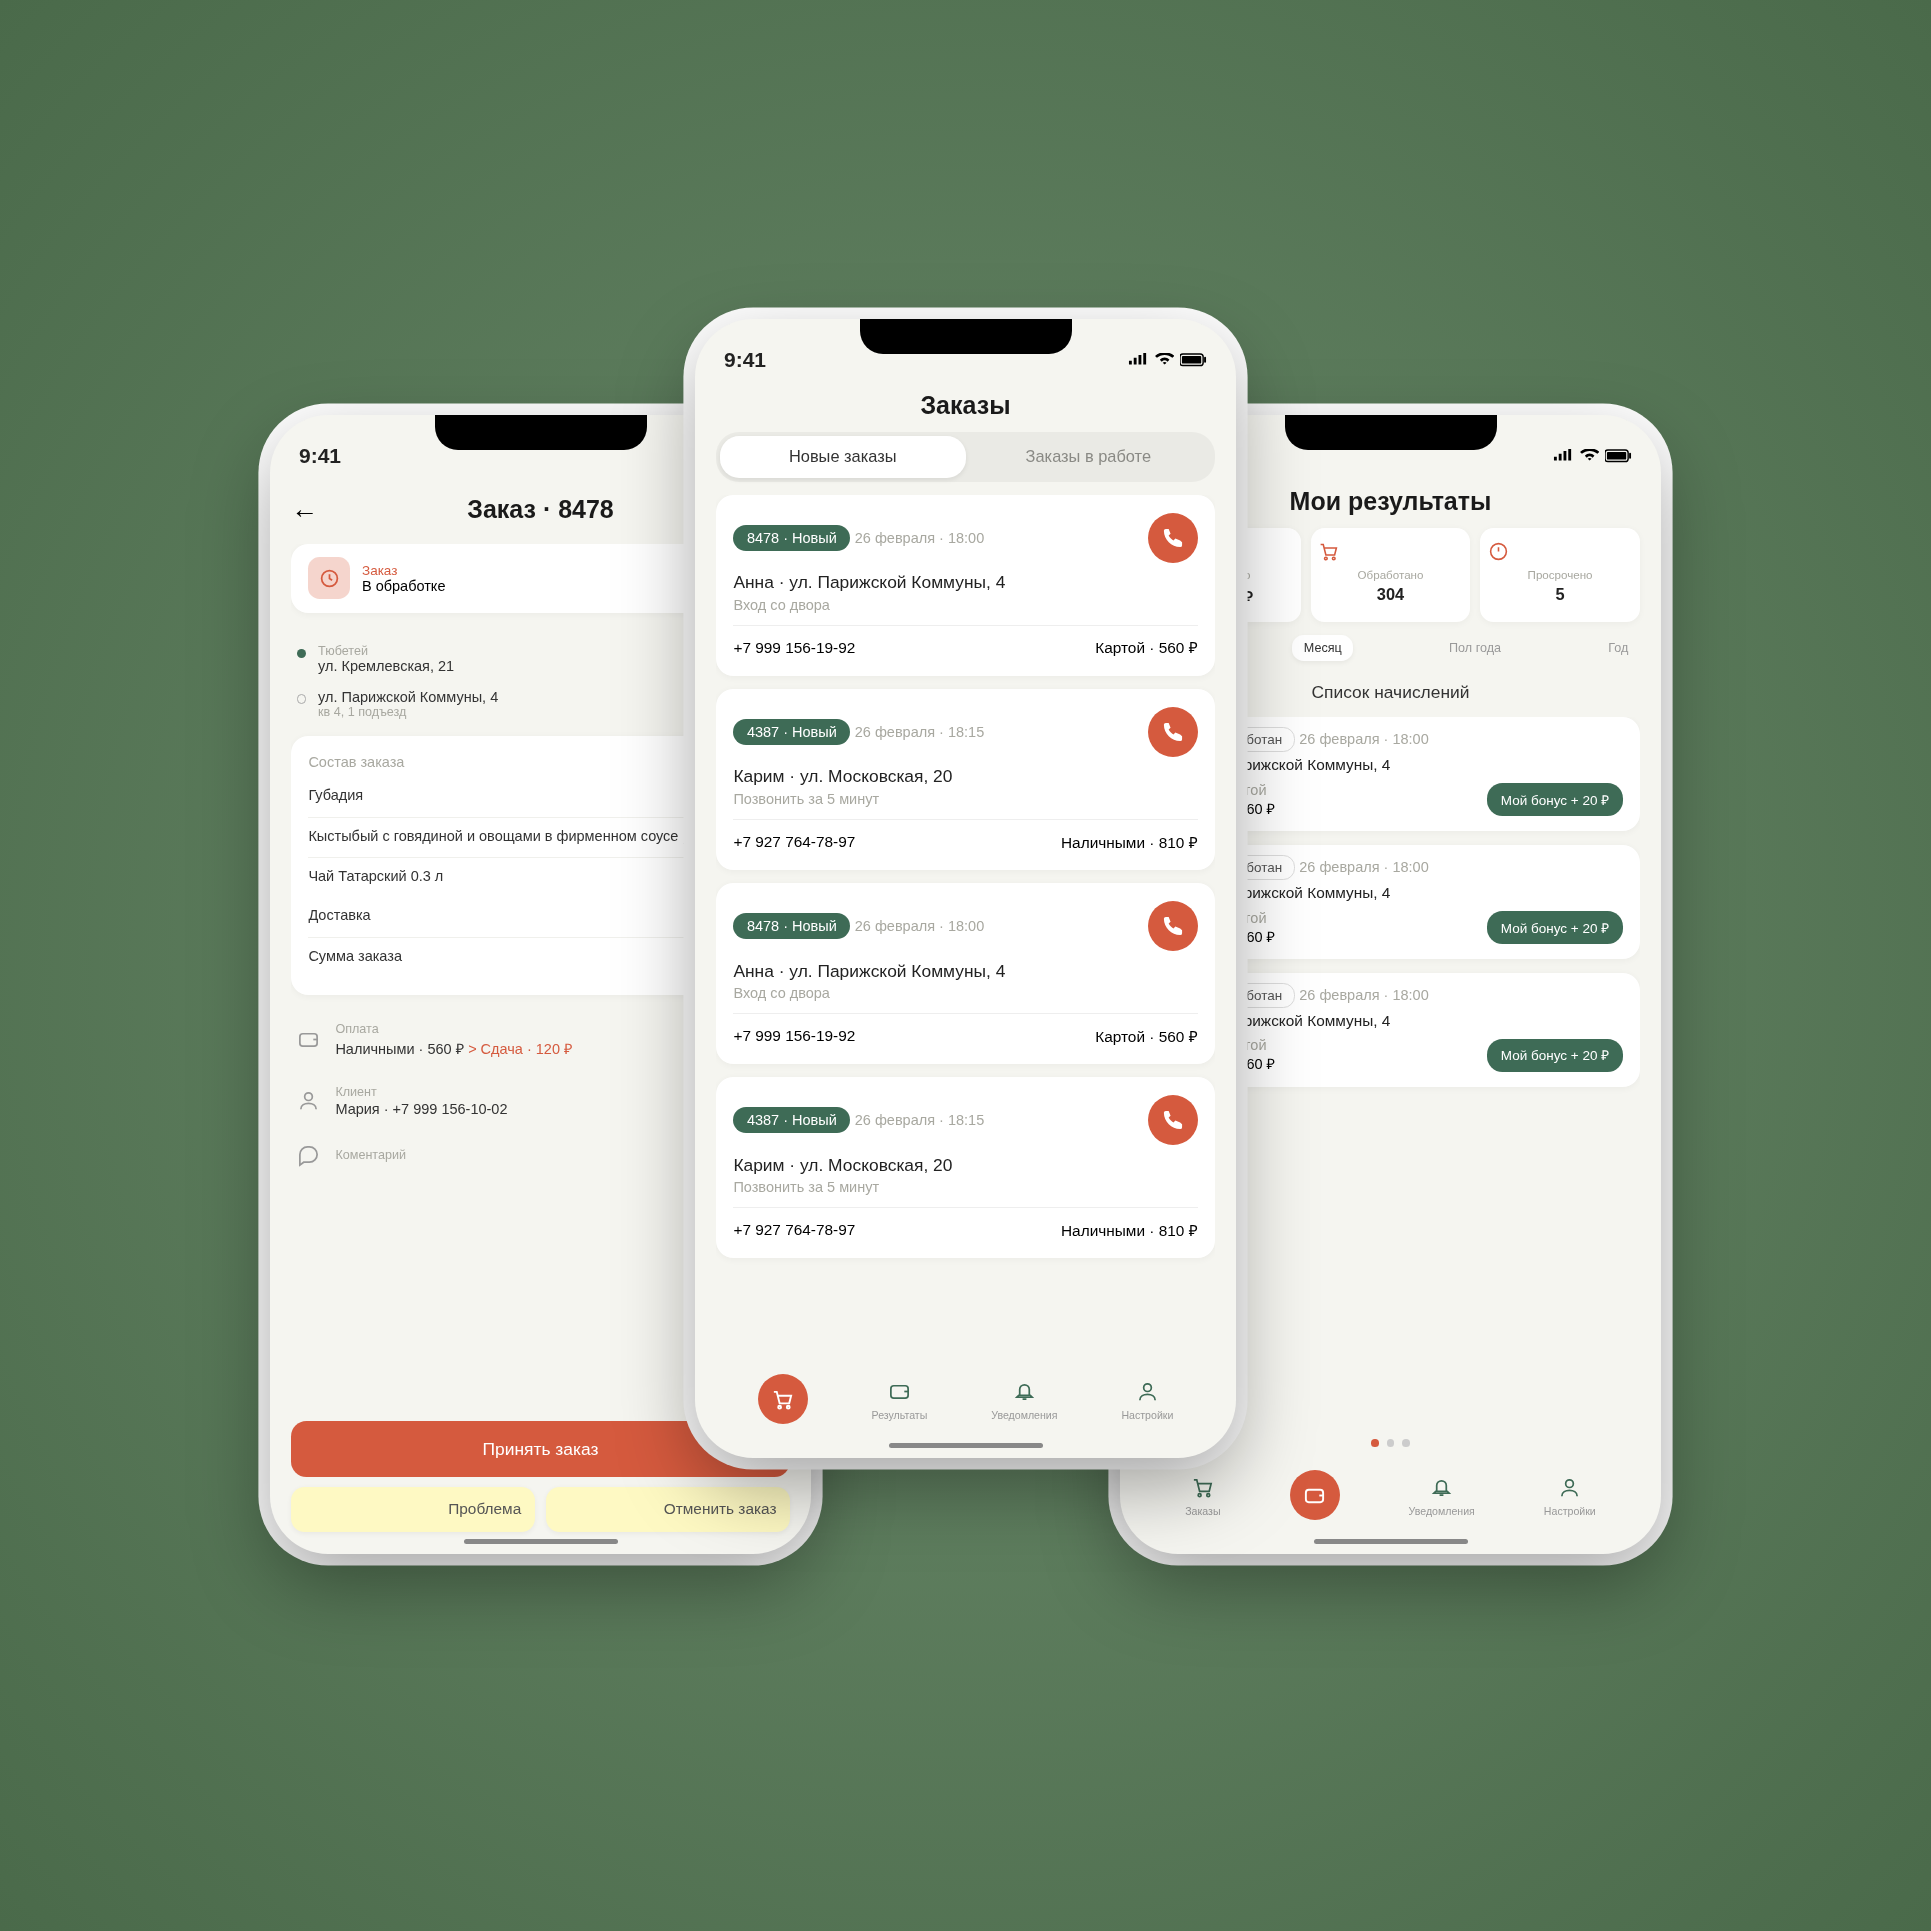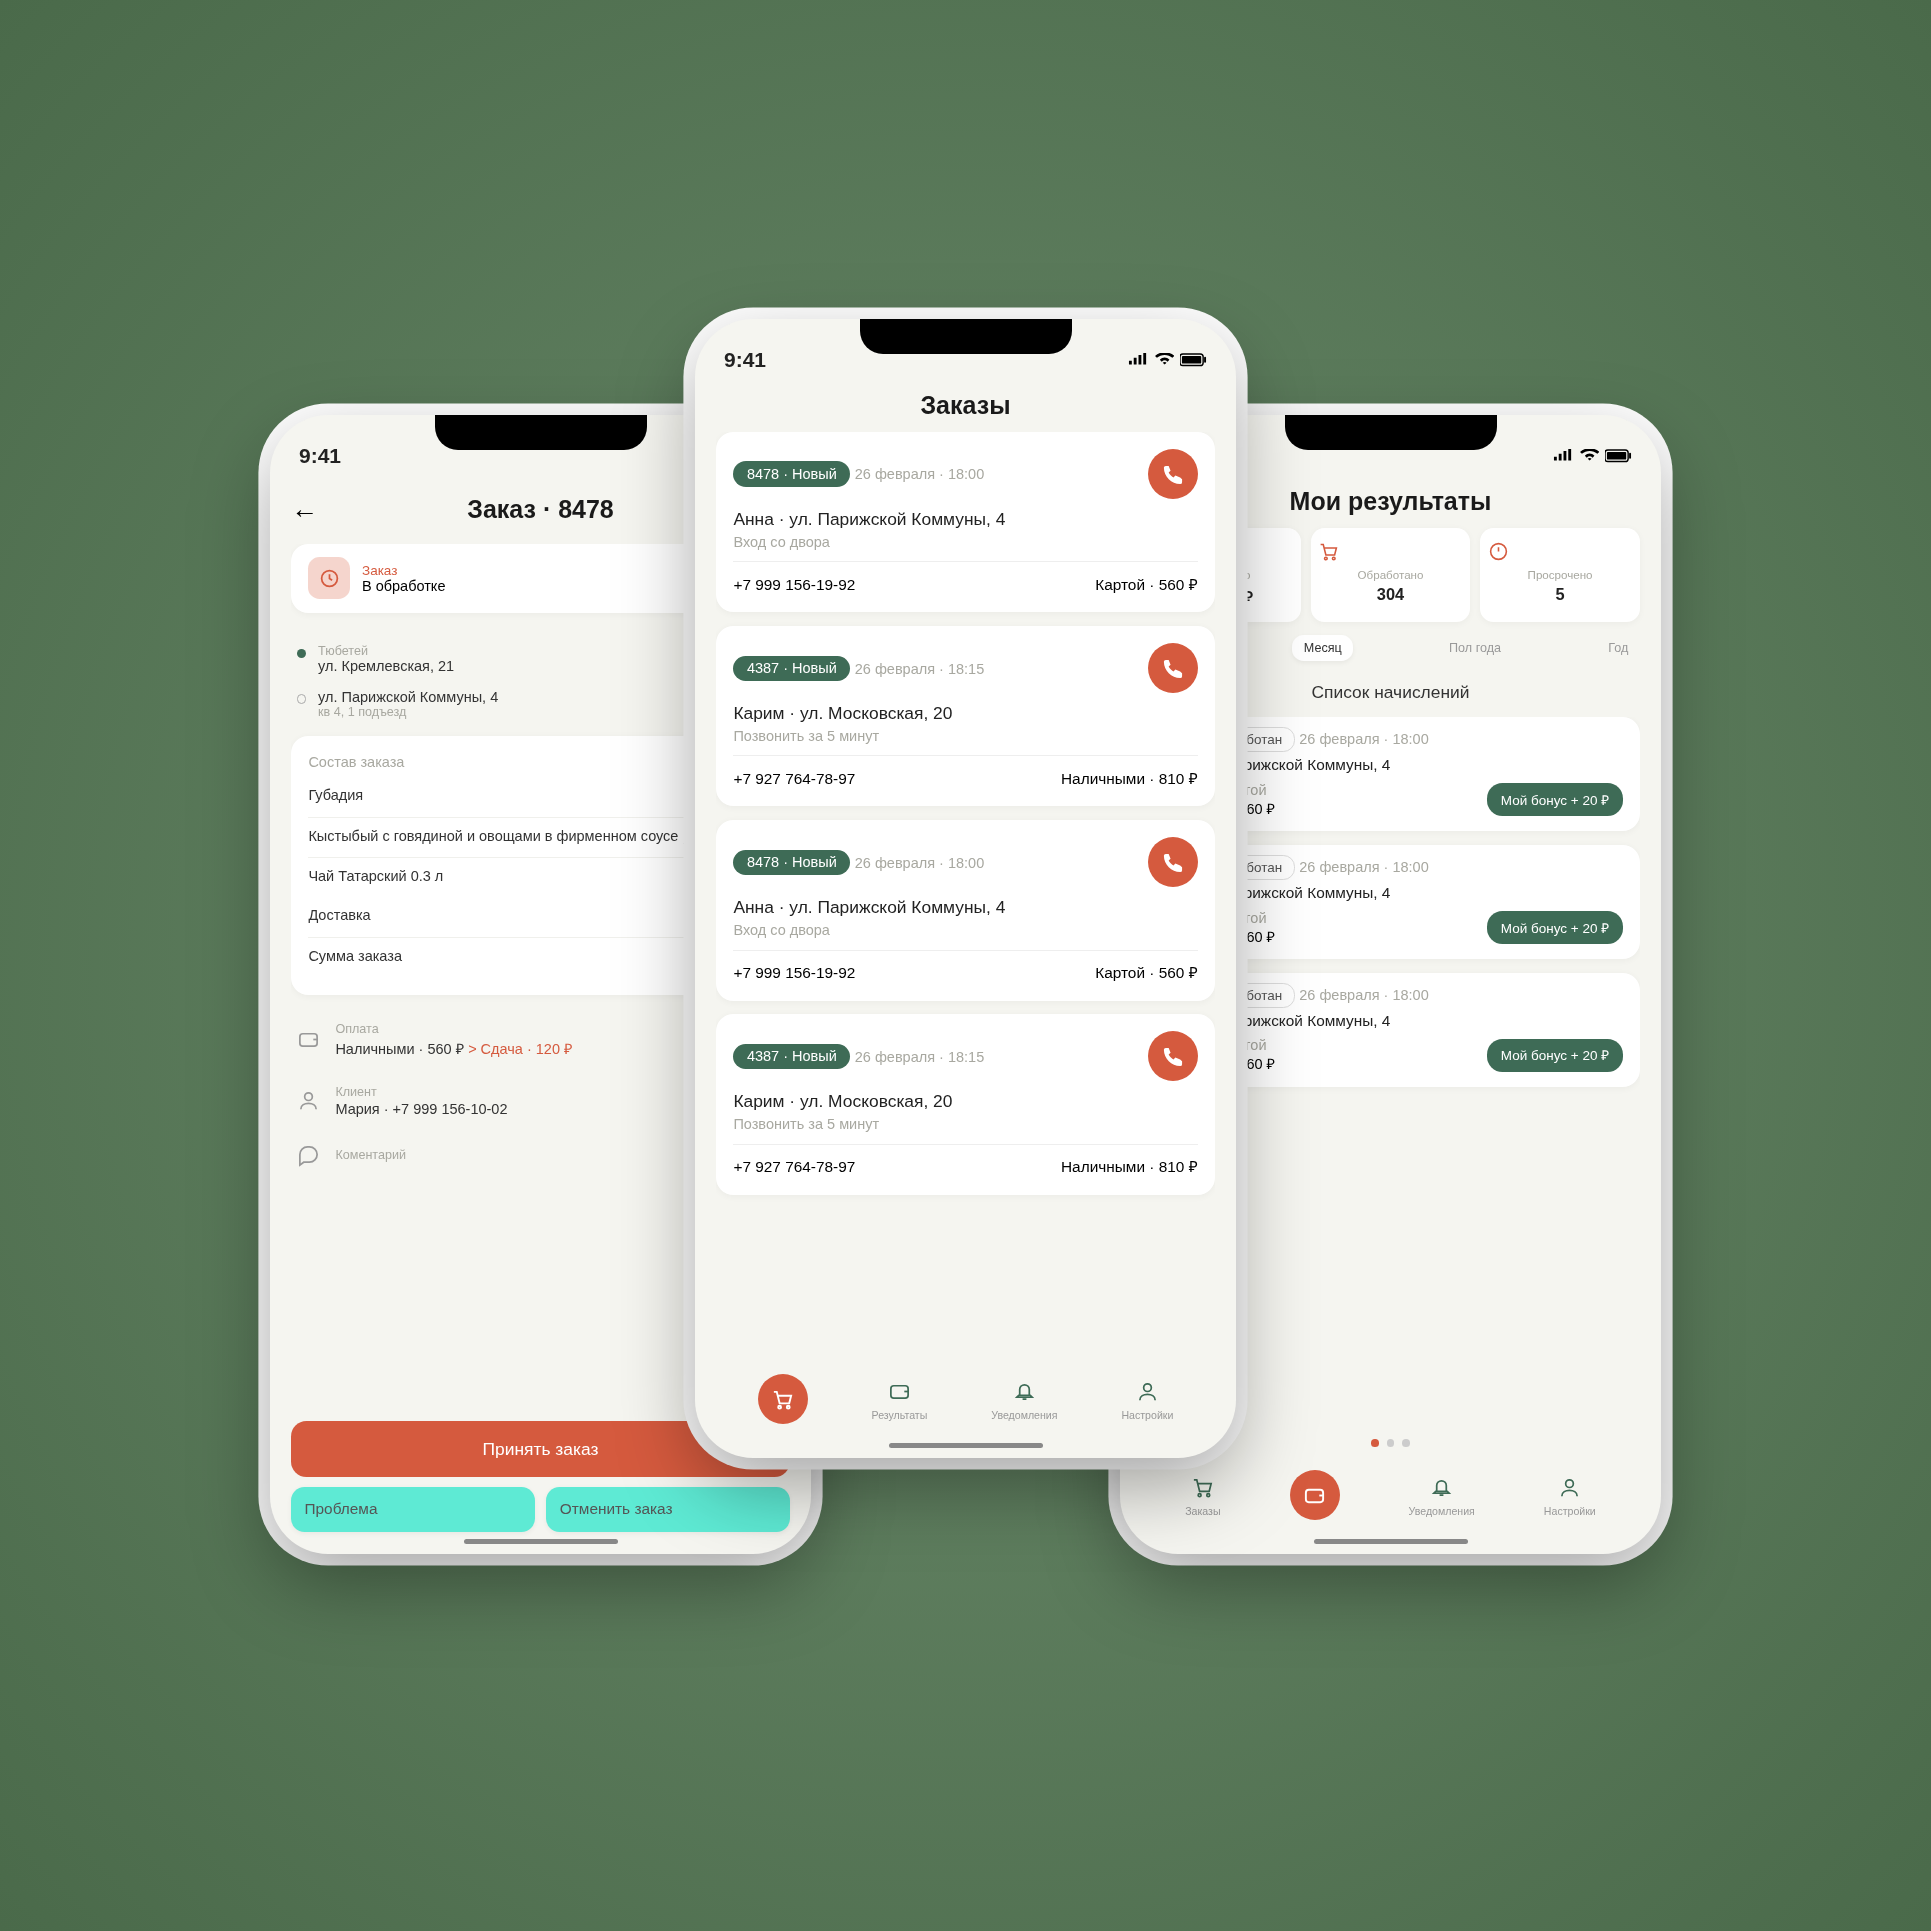--- a/index.html
+++ b/index.html
@@ -29,21 +29,21 @@
 .main-text{font-size:17.4px;color:#222;margin:9.7px 0 3.9px}
 .sub-text{font-size:14.5px;color:#a8a8a0}
 .phone-btn{width:50px;height:50px;background:#d55a3e;border-radius:50%;display:flex;align-items:center;justify-content:center;cursor:pointer}
 .hr{height:1px;background:#eee;margin:11.6px 0}
 .item-row{display:flex;justify-content:space-between;padding:9.7px 0;font-size:14.5px;color:#333;border-bottom:1px solid #f0f0ec}
 .item-row:last-child{border:none}
 .item-name{flex:1}
 .item-qty{color:#b0b0a8;margin-right:9.7px;font-size:13.5px}
 .btn-primary{background:#d55a3e;color:#fff;padding:17.4px;border-radius:15.4px;text-align:center;font-size:17.4px;font-weight:500;margin:9.7px 0;cursor:pointer}
 .btn-row{display:flex;gap:11.6px}
-.btn-sec{flex:1;background:#5eead4;padding:13.5px;border-radius:13.5px;text-align:left;font-size:15.4px;color:#555;cursor:pointer;box-shadow:0 1.9px 5.8px rgba(0,0,0,.05)}
+.btn-sec{flex:1;background:#fef9c3;padding:13.5px;border-radius:13.5px;text-align:right;font-size:15.4px;color:#555;cursor:pointer;box-shadow:0 1.9px 5.8px rgba(0,0,0,.05)}
 .info-row{display:flex;align-items:center;gap:11.6px;padding:13.5px 5.8px}
 .info-icon{width:27px;color:#999}
 .info-body{flex:1}
 .info-label{font-size:12.6px;color:#a8a8a0}
 .info-val{font-size:14.5px;color:#333;margin-top:1.9px}
 .status-card{display:flex;align-items:center;gap:11.6px}
 .status-icon{width:42px;height:42px;background:#f5d5cd;border-radius:11.6px;display:flex;align-items:center;justify-content:center}
 .route{padding:9.7px 5.8px}
 .route-pt{display:flex;gap:11.6px;padding:7.7px 0;align-items:flex-start}
 .dot{width:9.7px;height:9.7px;border-radius:50%;margin-top:4.8px;flex-shrink:0}
@@ -225,20 +225,24 @@
           </svg>
       <svg width="27" height="13.5" viewBox="0 0 28 14">
             <rect x="0" y="1" width="24" height="12" rx="3" fill="none" stroke="#000" stroke-width="1.5"></rect>
             <rect x="2" y="3" width="20" height="8" rx="1" fill="#000"></rect>
             <rect x="25" y="4" width="2" height="6" rx="1" fill="#000"></rect>
           </svg>
     </span>
   </div>
   <div class="screen">
     <div class="title">Заказы</div>
+    <div class="seg">
+      <div class="seg-item active">Новые заказы</div>
+      <div class="seg-item">Заказы в работе</div>
+    </div>
     <div class="scroll" id="center-orders">
           <div class="card">
             <div class="row">
               <div><span class="pill">8478 · Новый</span> <span class="meta">26 февраля · 18:00</span></div>
               <div class="phone-btn">
                 <svg width="23" height="23" viewBox="0 0 24 24" fill="#fff">
                   <path d="M22 17v3a2 2 0 01-2 2c-9 0-17-8-17-17a2 2 0 012-2h3l2 5-2 2c1 2 3 4 5 5l2-2 5 2z"></path>
                 </svg>
               </div>
             </div>

